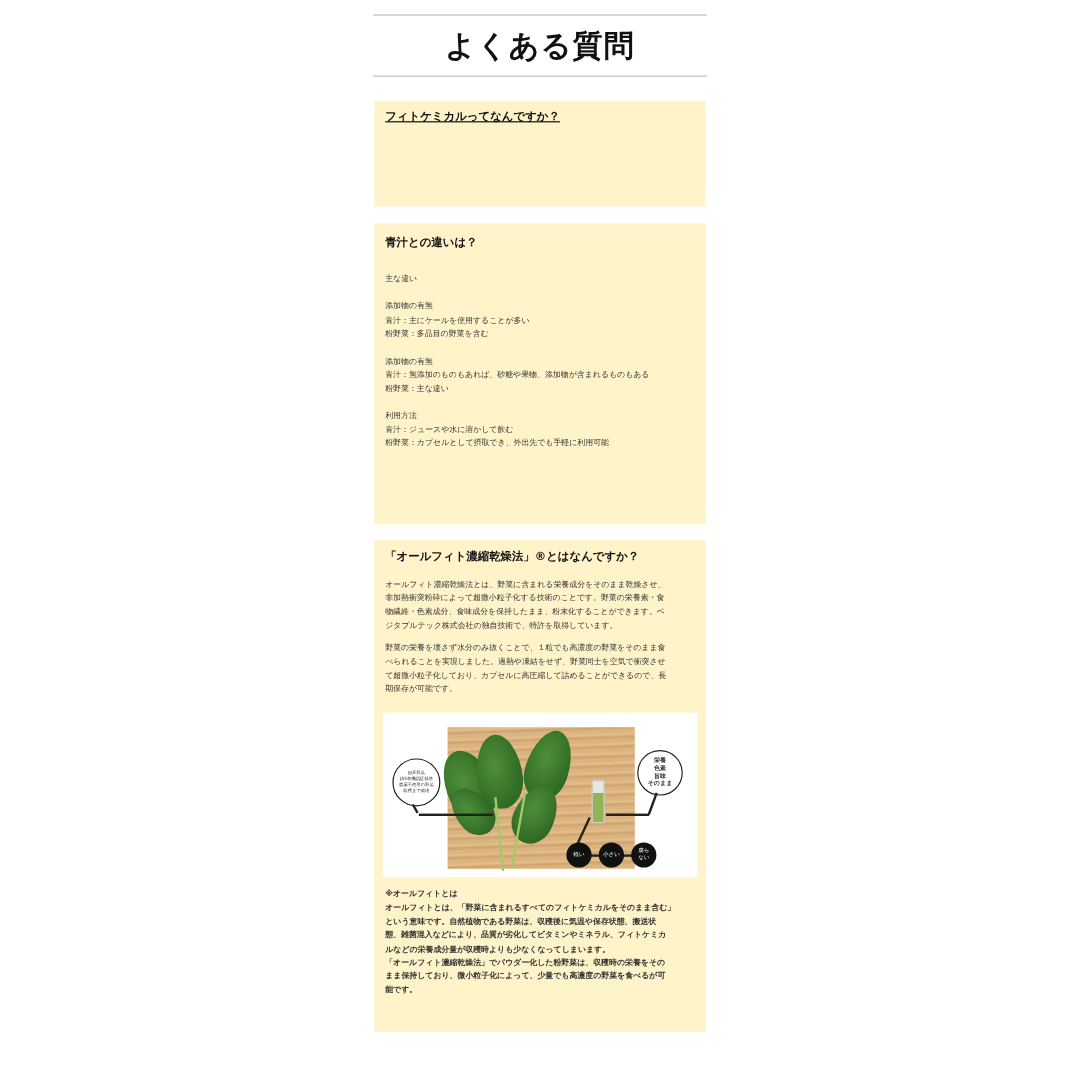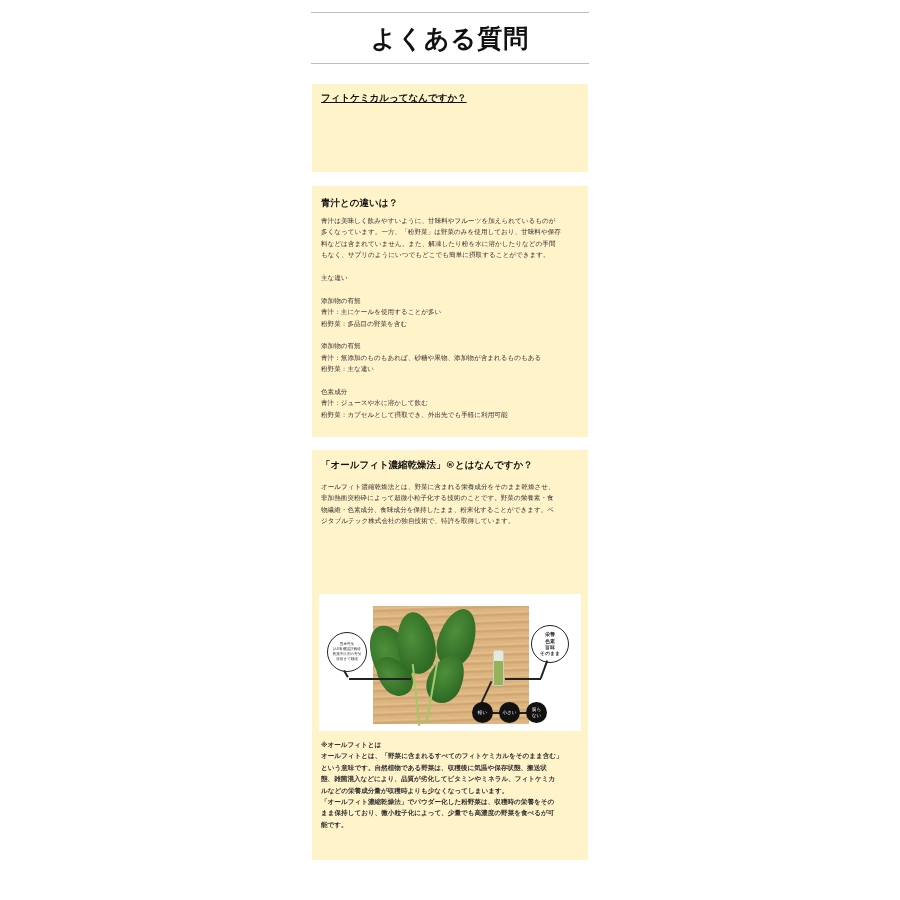--- a/index.html
+++ b/index.html
@@ -53,47 +53,47 @@
   <div class="page-title">よくある質問</div>
   <div class="rule bottom"></div>
 
   <section class="card" id="card1">
     <h2>フィトケミカルってなんですか？</h2>
   </section>
 
   <section class="card" id="card2">
     <h2>青汁との違いは？</h2>
     <div class="body">
-      <p>青汁は美味しく飲みやすいように、甘味料やフルーツを加えられているものが
-多くなっています。一方、「粉野菜」は野菜のみを使用しており、甘味料や保存
-料などは含まれていません。また、解凍したり粉を水に溶かしたりなどの手間
-もなく、サプリのようにいつでもどこでも簡単に摂取することができます。</p>
       <div class="gap"></div>
       <p>主な違い</p>
       <div class="gap"></div>
       <p>添加物の有無</p>
       <p>青汁：主にケールを使用することが多い</p>
       <p>粉野菜：多品目の野菜を含む</p>
       <div class="gap"></div>
       <p>添加物の有無</p>
       <p>青汁：無添加のものもあれば、砂糖や果物、添加物が含まれるものもある</p>
       <p>粉野菜：主な違い</p>
       <div class="gap"></div>
-      <p>色素成分</p>
+      <p>利用方法</p>
       <p>青汁：ジュースや水に溶かして飲む</p>
       <p>粉野菜：カプセルとして摂取でき、外出先でも手軽に利用可能</p>
     </div>
   </section>
 
   <section class="card" id="card3">
     <h2>「オールフィト濃縮乾燥法」®とはなんですか？</h2>
     <p class="p1">オールフィト濃縮乾燥法とは、野菜に含まれる栄養成分をそのまま乾燥させ、
 非加熱衝突粉砕によって超微小粒子化する技術のことです。野菜の栄養素・食
 物繊維・色素成分、食味成分を保持したまま、粉末化することができます。ベ
 ジタブルテック株式会社の独自技術で、特許を取得しています。</p>
+    <p class="p2">野菜の栄養を壊さず水分のみ抜くことで、１粒でも高濃度の野菜をそのまま食
+べられることを実現しました。過熱や凍結をせず、野菜同士を空気で衝突させ
+て超微小粒子化しており、カプセルに高圧縮して詰めることができるので、長
+期保存が可能です。</p>
 
     <div class="figure">
       <div class="board"></div>
 
       <div class="leaf" style="left:52px;top:30px;width:40px;height:60px;transform:rotate(-25deg);"></div>
       <div class="leaf" style="left:78px;top:18px;width:38px;height:62px;transform:rotate(-8deg);"></div>
       <div class="leaf" style="left:120px;top:14px;width:36px;height:60px;transform:rotate(18deg);"></div>
       <div class="leaf" style="left:60px;top:60px;width:30px;height:44px;transform:rotate(-40deg);"></div>
       <div class="leaf" style="left:110px;top:60px;width:34px;height:50px;transform:rotate(25deg);"></div>
       <div class="stem" style="left:96px;top:70px;height:62px;transform:rotate(-6deg);"></div>

